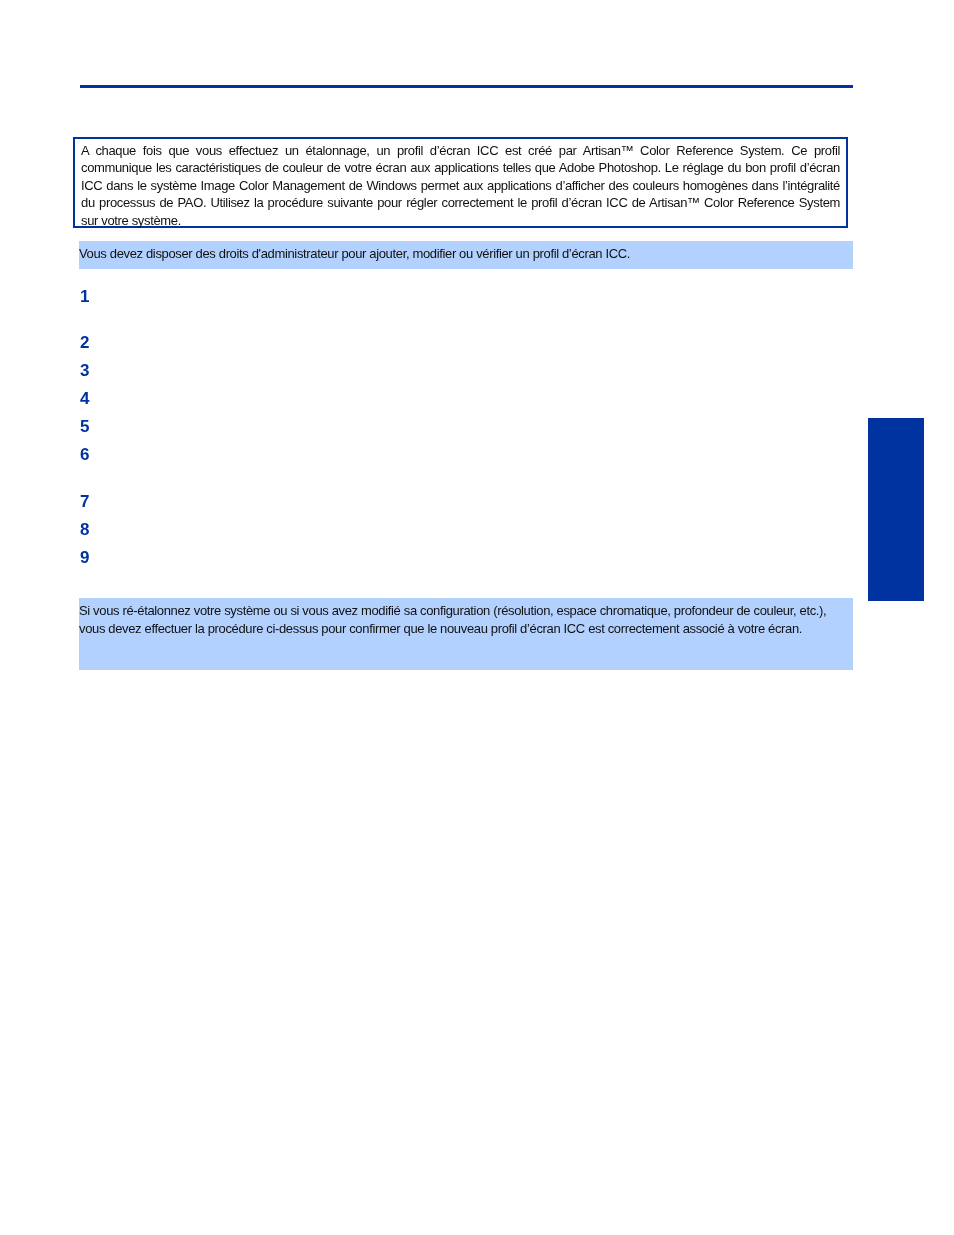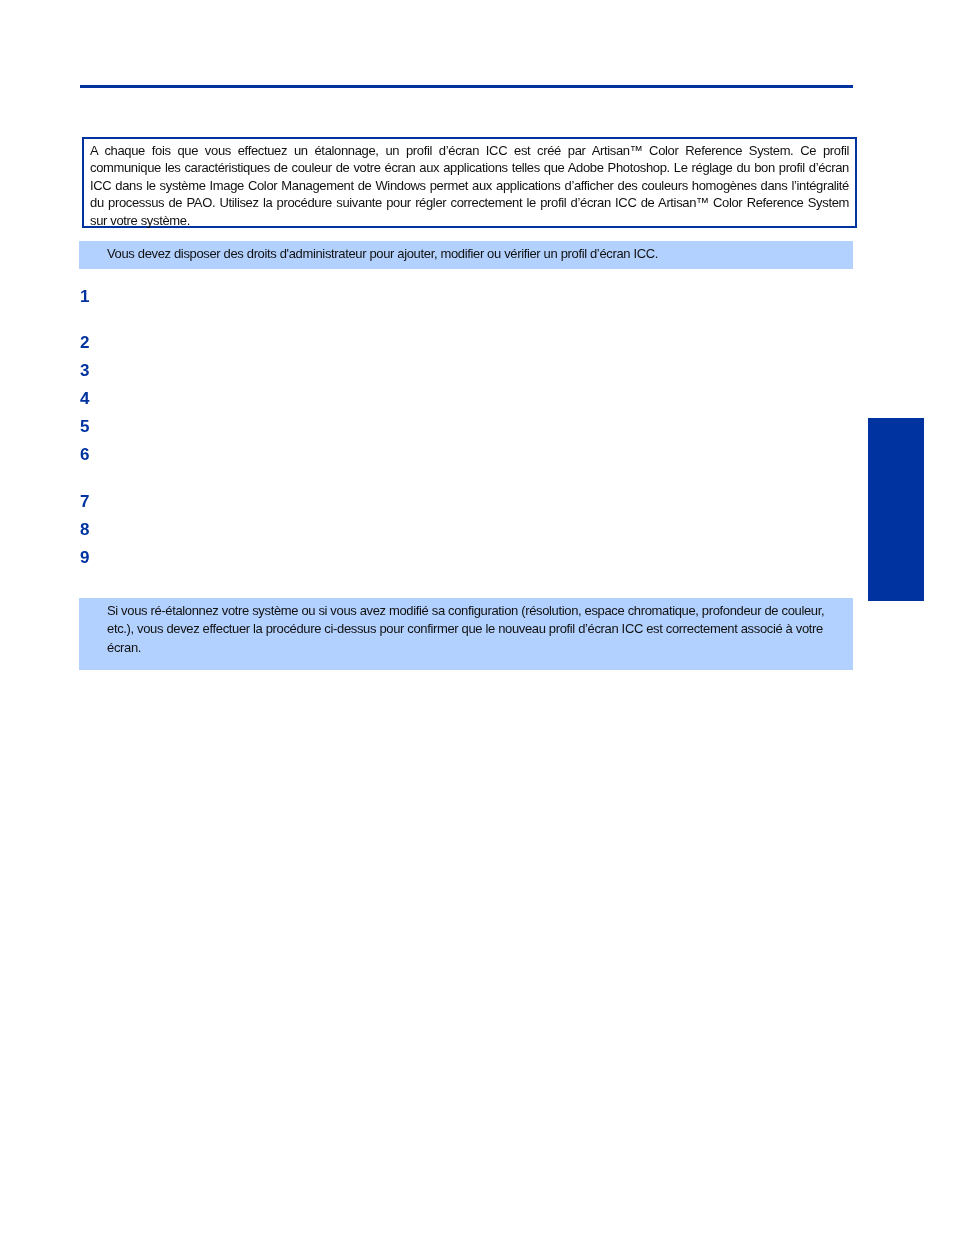--- a/index.html
+++ b/index.html
@@ -1,26 +1,26 @@
 <!DOCTYPE html>
 <html><head>
 <meta charset="utf-8">
 <style>
   html, body { margin: 0; padding: 0; background: #ffffff; }
   body { width: 954px; height: 1235px; position: relative; overflow: hidden;
          font-family: "Liberation Sans", sans-serif; color: #111; }
   .top-rule { position: absolute; left: 80px; top: 85px; width: 773px; height: 3px; background: #0033a0; }
-  .intro-box { position: absolute; left: 82px; top: 137px; width: 759px; height: 80px;
+  .intro-box { position: absolute; left: 73px; top: 137px; width: 759px; height: 80px;
                border: 2px solid #0033a0; padding: 3px 6px 4px 6px;
                font-size: 13px; line-height: 17.4px; letter-spacing: -0.35px; text-align: justify;
                transform-origin: left top; }
   .intro-box p { margin: 0; font-stretch: condensed; }
   .note { position: absolute; left: 79px; width: 774px; background: #b3d1ff;
           font-size: 13px; line-height: 18.4px; letter-spacing: -0.35px; box-sizing: border-box;
-          padding-left: 28px; padding-right: 8px; }
+          padding-right: 8px; }
   .note1 { top: 241px; height: 28px; padding-top: 4px; }
   .note2 { top: 598px; height: 72px; padding-top: 4px; }
   .note p { margin: 0; }
   .step { position: absolute; left: 80px; font-weight: bold; font-size: 17px; color: #0033a0;
           font-family: "Liberation Sans", sans-serif; }
   .side-tab { position: absolute; left: 868px; top: 418px; width: 56px; height: 183px; background: #0033a0; }
 </style>
 </head>
 <body>
 

